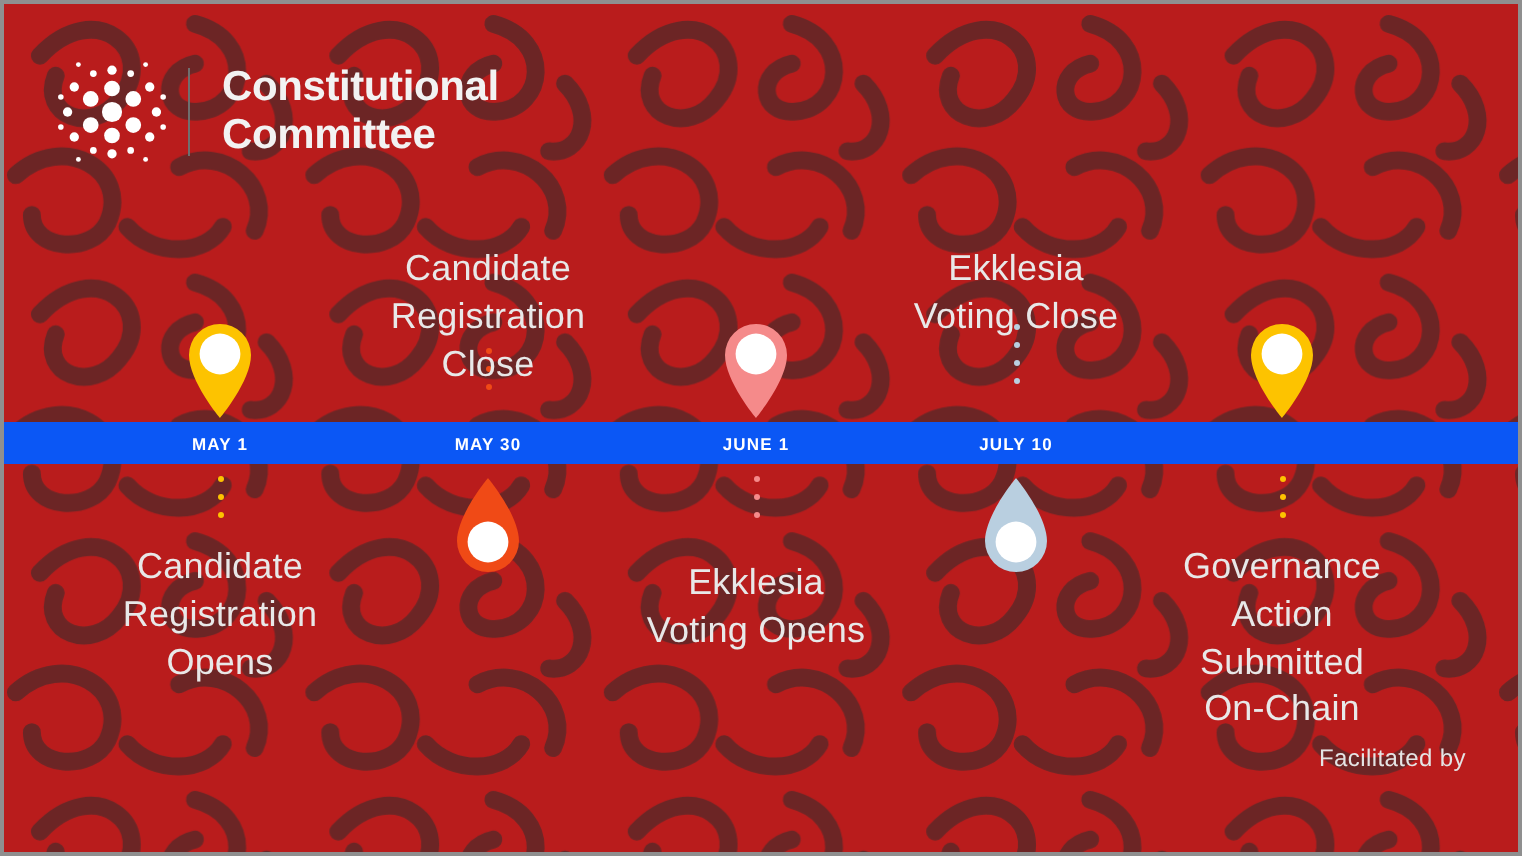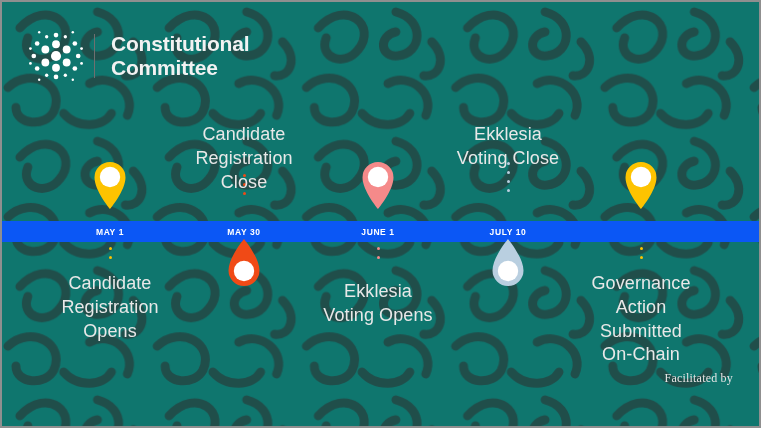--- a/index.html
+++ b/index.html
@@ -3,21 +3,21 @@
 <meta charset="utf-8">
 <style>
   html,body{margin:0;padding:0;background:#0f0f0f;}
   body{font-family:"Liberation Sans","DejaVu Sans",sans-serif;}
 
   .frame{
     position:relative;
     width:761px;height:428px;
     box-sizing:border-box;
     border:2px solid #8f8f8f;
-    background:#0f766e;
+    background:#b91c1c;
     overflow:hidden;
   }
   
   .texture{
     position:absolute;inset:0;
     opacity:.55;
     pointer-events:none;
   }
 
   
@@ -33,21 +33,21 @@
   .brand-text{
     color:#f2f2f2;
     font-size:21px;line-height:1.12;
     font-weight:700;
     letter-spacing:-.2px;
     white-space:pre-line;
   }
 
   
   .bar{
-    position:absolute;left:0;right:0;top:219px;height:21px;
+    position:absolute;left:0;right:0;top:209px;height:21px;
     background:#0b57f5;
     z-index:3;
   }
   .bar-label{
     position:absolute;top:0;height:21px;
     display:flex;align-items:center;justify-content:center;
     color:#ffffff;
     font-size:8.5px;font-weight:700;letter-spacing:.6px;
     white-space:nowrap;
     transform:translateX(-50%);
@@ -81,21 +81,20 @@
     white-space:pre-line;
     letter-spacing:.1px;
     z-index:2;
   }
 
   
   .footer{
     position:absolute;right:26px;bottom:40px;
     display:flex;align-items:center;gap:8px;
     z-index:5;
-    font-family:Liberation Serif, serif;
   }
   .facil{color:#e4e4e4;font-size:12px;letter-spacing:.2px;}
   .intersect{
     position:relative;
     color:#ffffff;font-size:15px;font-weight:700;letter-spacing:1.3px;
     display:flex;align-items:flex-start;
   }
   .intersect .tm{font-size:6px;font-weight:700;margin-top:1px;letter-spacing:0;}
   .nmark{position:absolute;left:9.5px;top:-5px;width:2px;height:11px;background:#ffffff;}
 </style>

